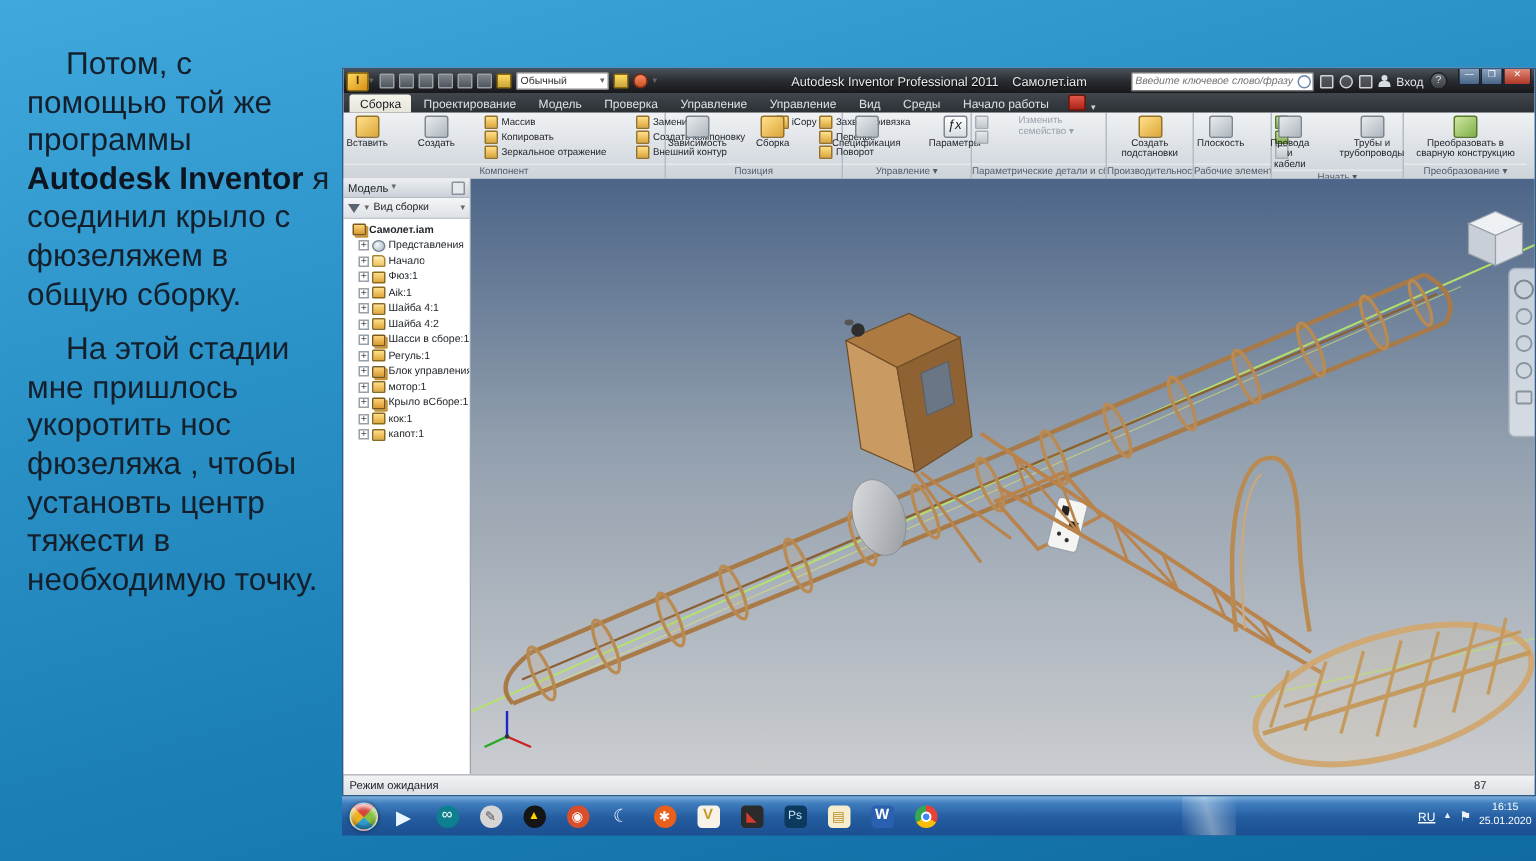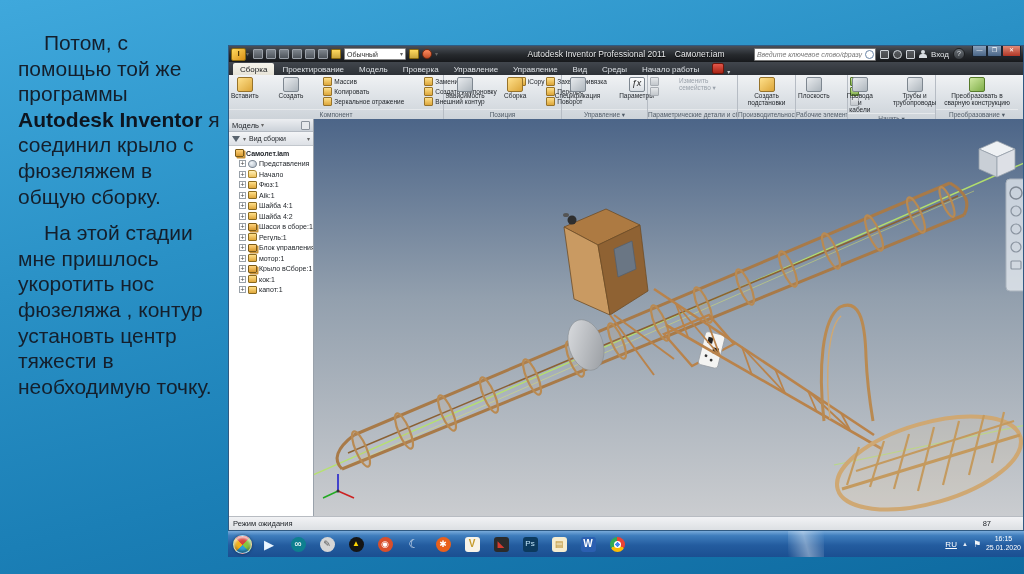--- a/index.html
+++ b/index.html
@@ -144,21 +144,21 @@
   .tray .flag{font-size:9px;color:#f0f4f8;line-height:1;}
   .clock{display:flex;flex-direction:column;align-items:center;font-size:7px;line-height:1.25;}
 </style>
 </head>
 <body>
 
 <div class="stage">
 
   <div class="slide-text">
     <p><span>Потом, с помощью той же программы </span><b>Autodesk Inventor</b><span> я соединил крыло с фюзеляжем в общую сборку.</span></p>
-    <p>На этой стадии мне пришлось укоротить нос фюзеляжа , контур установть центр тяжести в необходимую точку.</p>
+    <p>На этой стадии мне пришлось укоротить нос фюзеляжа , чтобы установть центр тяжести в необходимую точку.</p>
   </div>
 
   <div class="app">
 
     <div class="titlebar">
       <div class="applogo">I</div>
       <span class="caret">▾</span>
       <div class="qat">
         <span class="qico"></span>
         <span class="qico"></span>

